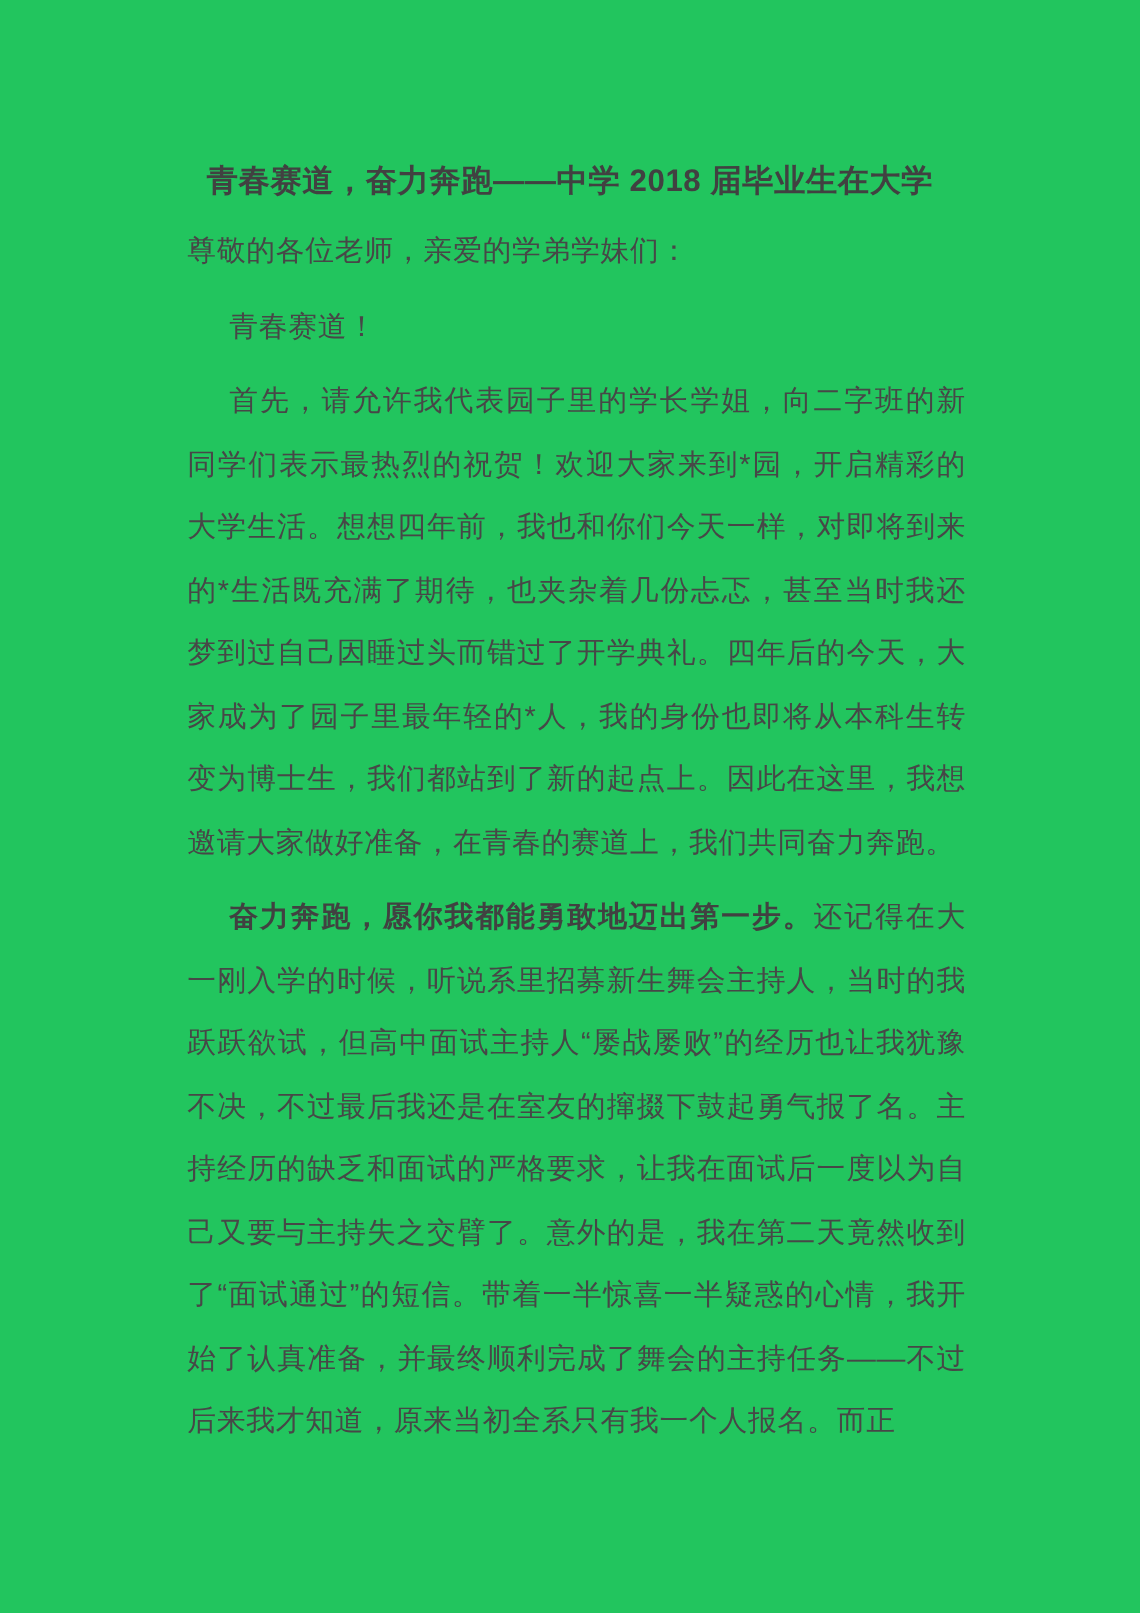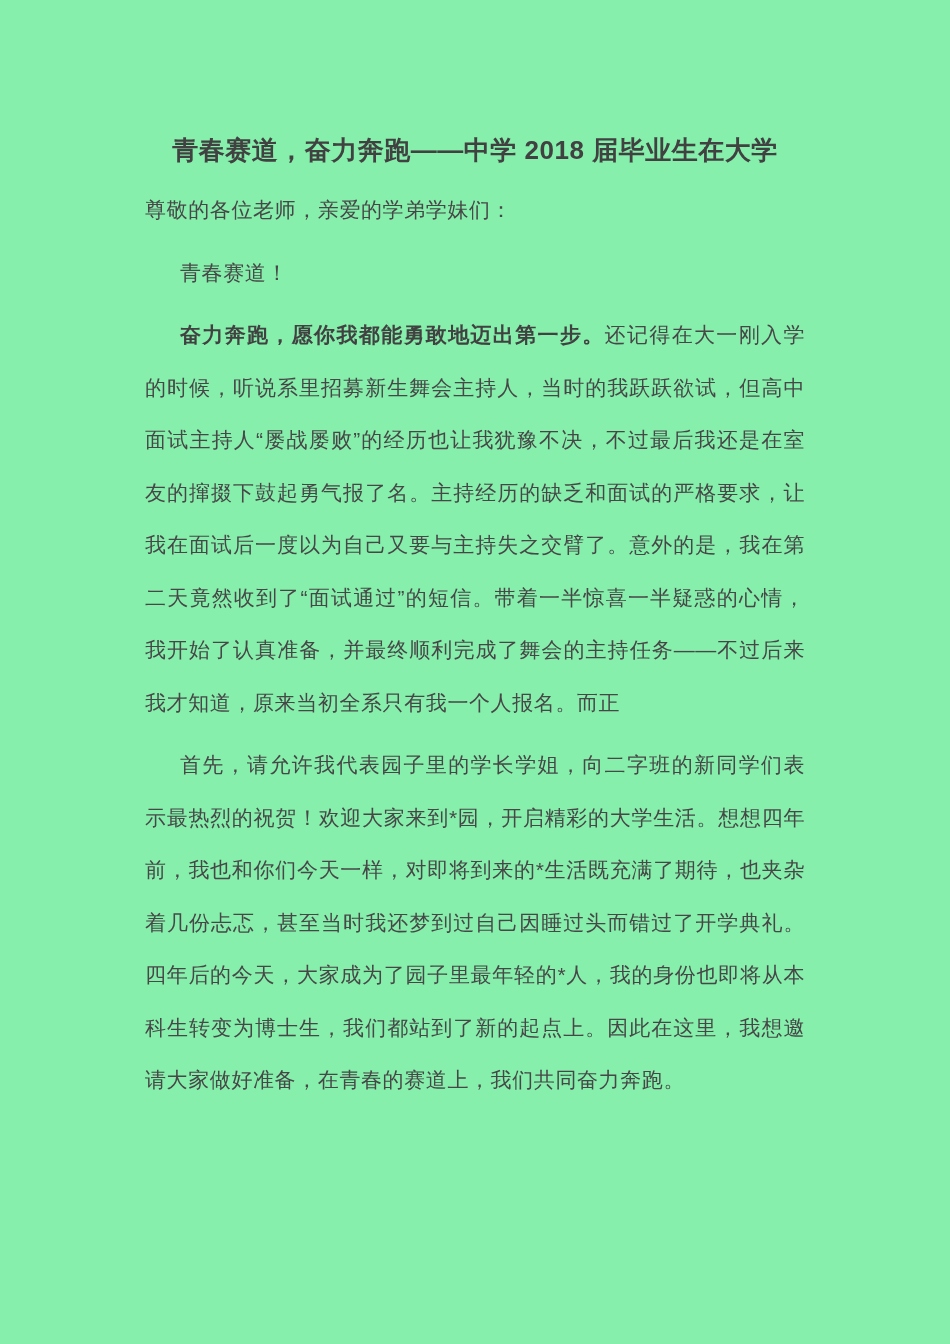--- a/index.html
+++ b/index.html
@@ -5,42 +5,42 @@
   html, body {
     margin: 0;
     padding: 0;
     background: #ffffff;
   }
   .page {
     position: relative;
     width: 950px;
     height: 1344px;
     margin: 0 auto;
-    background: #86efac;
+    background: #22c55e;
     overflow: hidden;
     font-family: "Liberation Sans", "DejaVu Sans", sans-serif;
   }
   .content {
     padding: 124px 145px 0 145px;
   }
   .doc-title {
     font-size: 26px;
     font-weight: 700;
     line-height: 52px;
     text-align: center;
     color: #414141;
     letter-spacing: 0.5px;
     margin: 0 0 8px 0;
   }
   .doc-title .title-line {
     display: block;
   }
   .doc-body p {
-    margin: 0 0 10px 0;
-    font-size: 21px;
+    margin: 0 0 10px 11px;
+    font-size: 24px;
     line-height: 52.5px;
     color: #474747;
     letter-spacing: 0.6px;
     text-align: justify;
     text-justify: inter-ideograph;
   }
   .doc-body p.indent {
     text-indent: 35px;
   }
   .doc-body strong {
@@ -57,19 +57,19 @@
     <h1 class="doc-title">
       <span class="title-line">青春赛道，奋力奔跑——中学 2018 届毕业生在大学</span>
     </h1>
 
     <div class="doc-body">
 
       <p>尊敬的各位老师，亲爱的学弟学妹们：</p>
 
       <p class="indent">青春赛道！</p>
 
+      <p class="indent">首先，请允许我代表园子里的学长学姐，向二字班的新同学们表示最热烈的祝贺！欢迎大家来到*园，开启精彩的大学生活。想想四年前，我也和你们今天一样，对即将到来的*生活既充满了期待，也夹杂着几份忐忑，甚至当时我还梦到过自己因睡过头而错过了开学典礼。四年后的今天，大家成为了园子里最年轻的*人，我的身份也即将从本科生转变为博士生，我们都站到了新的起点上。因此在这里，我想邀请大家做好准备，在青春的赛道上，我们共同奋力奔跑。</p>
+
       <p class="indent"><strong>奋力奔跑，愿你我都能勇敢地迈出第一步。</strong><span>还记得在大一刚入学的时候，听说系里招募新生舞会主持人，当时的我跃跃欲试，但高中面试主持人“屡战屡败”的经历也让我犹豫不决，不过最后我还是在室友的撺掇下鼓起勇气报了名。主持经历的缺乏和面试的严格要求，让我在面试后一度以为自己又要与主持失之交臂了。意外的是，我在第二天竟然收到了“面试通过”的短信。带着一半惊喜一半疑惑的心情，我开始了认真准备，并最终顺利完成了舞会的主持任务——不过后来我才知道，原来当初全系只有我一个人报名。而正</span></p>
-
-      <p class="indent">首先，请允许我代表园子里的学长学姐，向二字班的新同学们表示最热烈的祝贺！欢迎大家来到*园，开启精彩的大学生活。想想四年前，我也和你们今天一样，对即将到来的*生活既充满了期待，也夹杂着几份忐忑，甚至当时我还梦到过自己因睡过头而错过了开学典礼。四年后的今天，大家成为了园子里最年轻的*人，我的身份也即将从本科生转变为博士生，我们都站到了新的起点上。因此在这里，我想邀请大家做好准备，在青春的赛道上，我们共同奋力奔跑。</p>
 
     </div>
   </div>
 </div>
 
 </body></html>

